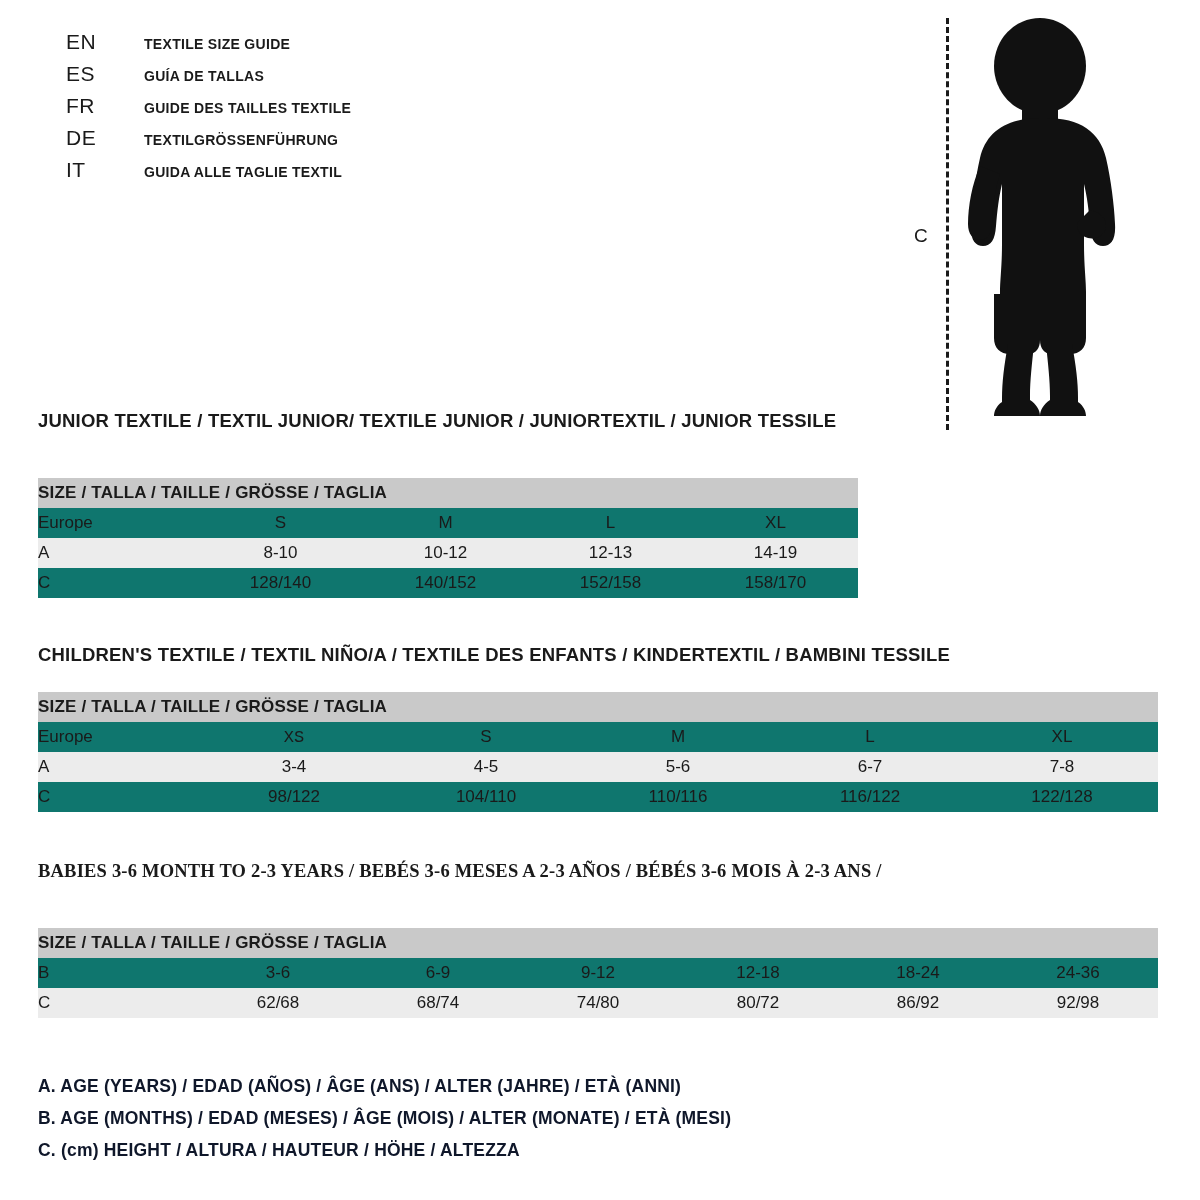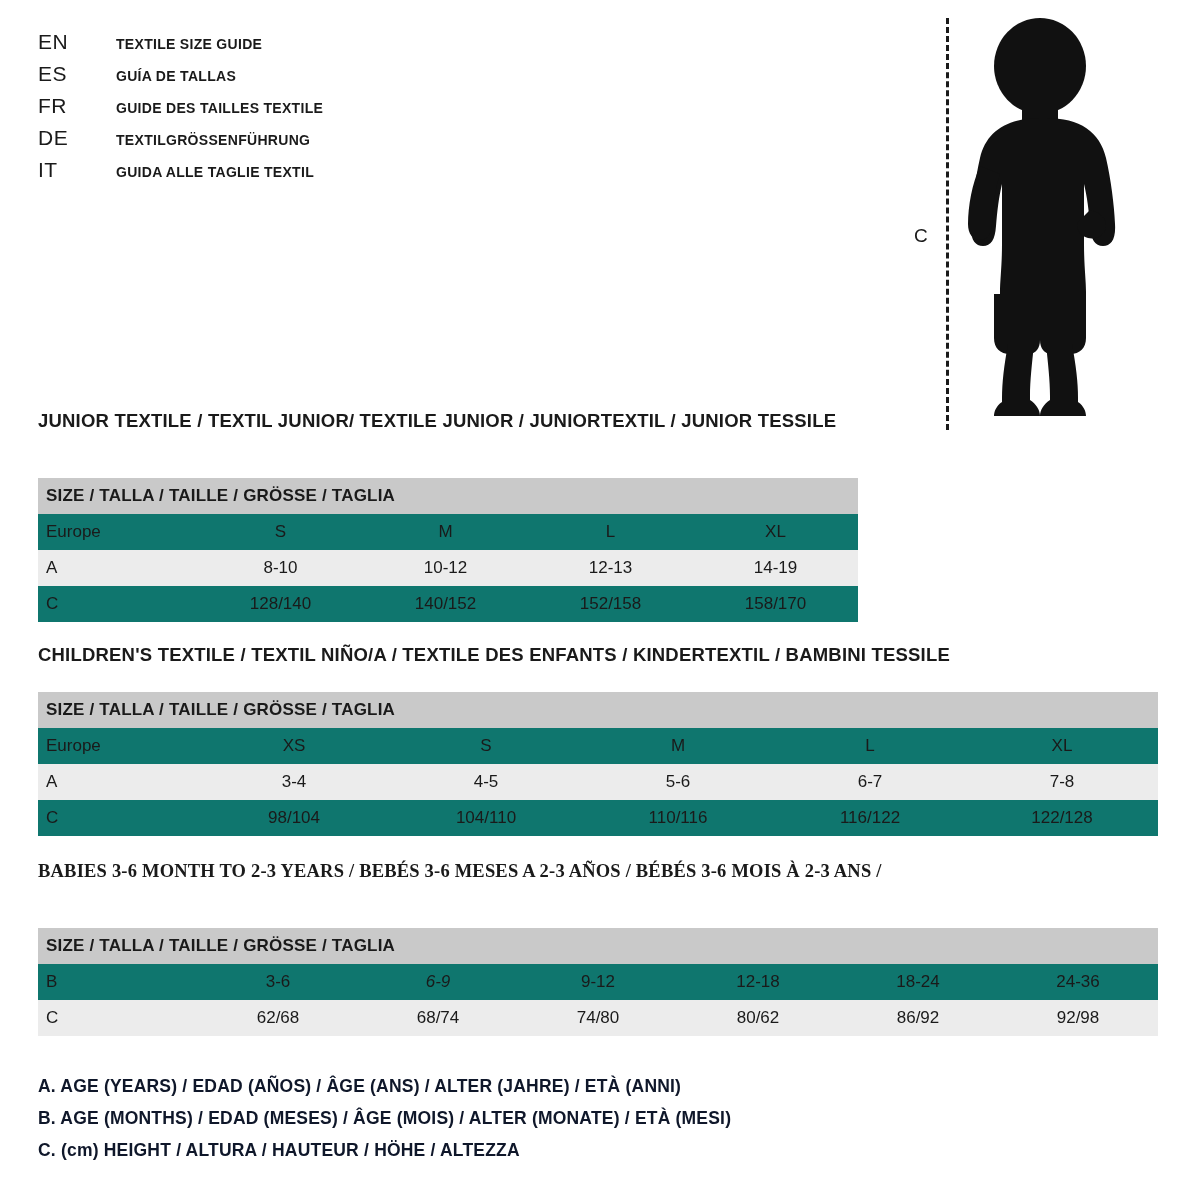--- a/index.html
+++ b/index.html
@@ -23,20 +23,21 @@
   .lang-block {
     position: absolute;
     left: 38px;
     top: 30px;
     width: 560px;
   }
   .lang-row {
     display: flex;
     align-items: baseline;
     height: 32px;
+    margin-left: 28px;
   }
   .lang-code {
     width: 78px;
     font-size: 21px;
     letter-spacing: 0.5px;
     color: #1a1a1a;
   }
   .lang-title {
     font-size: 14px;
     font-weight: bold;
@@ -87,21 +88,21 @@
   .section-title.two-line { line-height: 31px; }
 
   
   table.size-table {
     position: absolute;
     border-collapse: collapse;
     font-size: 17px;
     color: #1a1a1a;
   }
   table.size-table td {
-    padding: 8px;
+    padding: 0;
     height: 30px;
     vertical-align: middle;
   }
   .hdr-bar td {
     background: #c9c9c9;
     font-weight: bold;
     font-size: 17px;
     letter-spacing: 0.2px;
     padding-left: 6px;
     height: 30px;
@@ -233,69 +234,69 @@
 
   <div class="section-title" style="top:644px;">CHILDREN'S TEXTILE / TEXTIL NIÑO/A / TEXTILE DES ENFANTS / KINDERTEXTIL / BAMBINI TESSILE</div>
 
   <table class="size-table" style="left:38px; top:692px; width:1120px;">
     <tbody>
         <tr class="hdr-bar">
       <td colspan="6">SIZE / TALLA / TAILLE / GRÖSSE / TAGLIA</td>
     </tr>
     <tr class="row-white">
       <td class="cell-label" style="width:160px;">Europe</td>
-      <td class="cell-val" style="width:192px;">XS</td>
+      <td class="cell-val" style="width:192px;font-family:Liberation Mono, monospace;">XS</td>
       <td class="cell-val" style="width:192px;">S</td>
       <td class="cell-val" style="width:192px;">M</td>
       <td class="cell-val" style="width:192px;">L</td>
       <td class="cell-val" style="width:192px;">XL</td>
     </tr>
     <tr class="row-grey">
       <td class="cell-label">A</td>
       <td class="cell-val">3-4</td>
       <td class="cell-val">4-5</td>
       <td class="cell-val">5-6</td>
       <td class="cell-val">6-7</td>
       <td class="cell-val">7-8</td>
     </tr>
     <tr class="row-white">
       <td class="cell-label">C</td>
-      <td class="cell-val">98/104</td>
+      <td class="cell-val">98/122</td>
       <td class="cell-val">104/110</td>
       <td class="cell-val">110/116</td>
       <td class="cell-val">116/122</td>
       <td class="cell-val">122/128</td>
     </tr>
   </tbody>
     </table>
 
   <div class="section-title two-line" style="top:856px;font-family:Liberation Serif, serif;">
     <div>BABIES 3-6 MONTH TO 2-3 YEARS / BEBÉS 3-6 MESES A 2-3 AÑOS / BÉBÉS 3-6 MOIS À 2-3 ANS /</div>
   </div>
 
   <table class="size-table" style="left:38px; top:928px; width:1120px;">
     <tbody>
         <tr class="hdr-bar">
       <td colspan="7">SIZE / TALLA / TAILLE / GRÖSSE / TAGLIA</td>
     </tr>
     <tr class="row-white">
       <td class="cell-label" style="width:160px;">B</td>
       <td class="cell-val" style="width:160px;">3-6</td>
-      <td class="cell-val" style="width:160px;font-style:italic;">6-9</td>
+      <td class="cell-val" style="width:160px;">6-9</td>
       <td class="cell-val" style="width:160px;">9-12</td>
       <td class="cell-val" style="width:160px;">12-18</td>
       <td class="cell-val" style="width:160px;">18-24</td>
       <td class="cell-val" style="width:160px;">24-36</td>
     </tr>
     <tr class="row-grey">
       <td class="cell-label">C</td>
       <td class="cell-val">62/68</td>
       <td class="cell-val">68/74</td>
       <td class="cell-val">74/80</td>
-      <td class="cell-val">80/62</td>
+      <td class="cell-val">80/72</td>
       <td class="cell-val">86/92</td>
       <td class="cell-val">92/98</td>
     </tr>
   </tbody>
     </table>
 
   <div class="legend">
     <div>A. AGE (YEARS) / EDAD (AÑOS) / ÂGE (ANS) / ALTER (JAHRE) / ETÀ (ANNI)</div>
     <div>B. AGE (MONTHS) / EDAD (MESES) / ÂGE (MOIS) / ALTER (MONATE) / ETÀ (MESI)</div>
     <div>C. (cm) HEIGHT / ALTURA / HAUTEUR / HÖHE / ALTEZZA</div>

